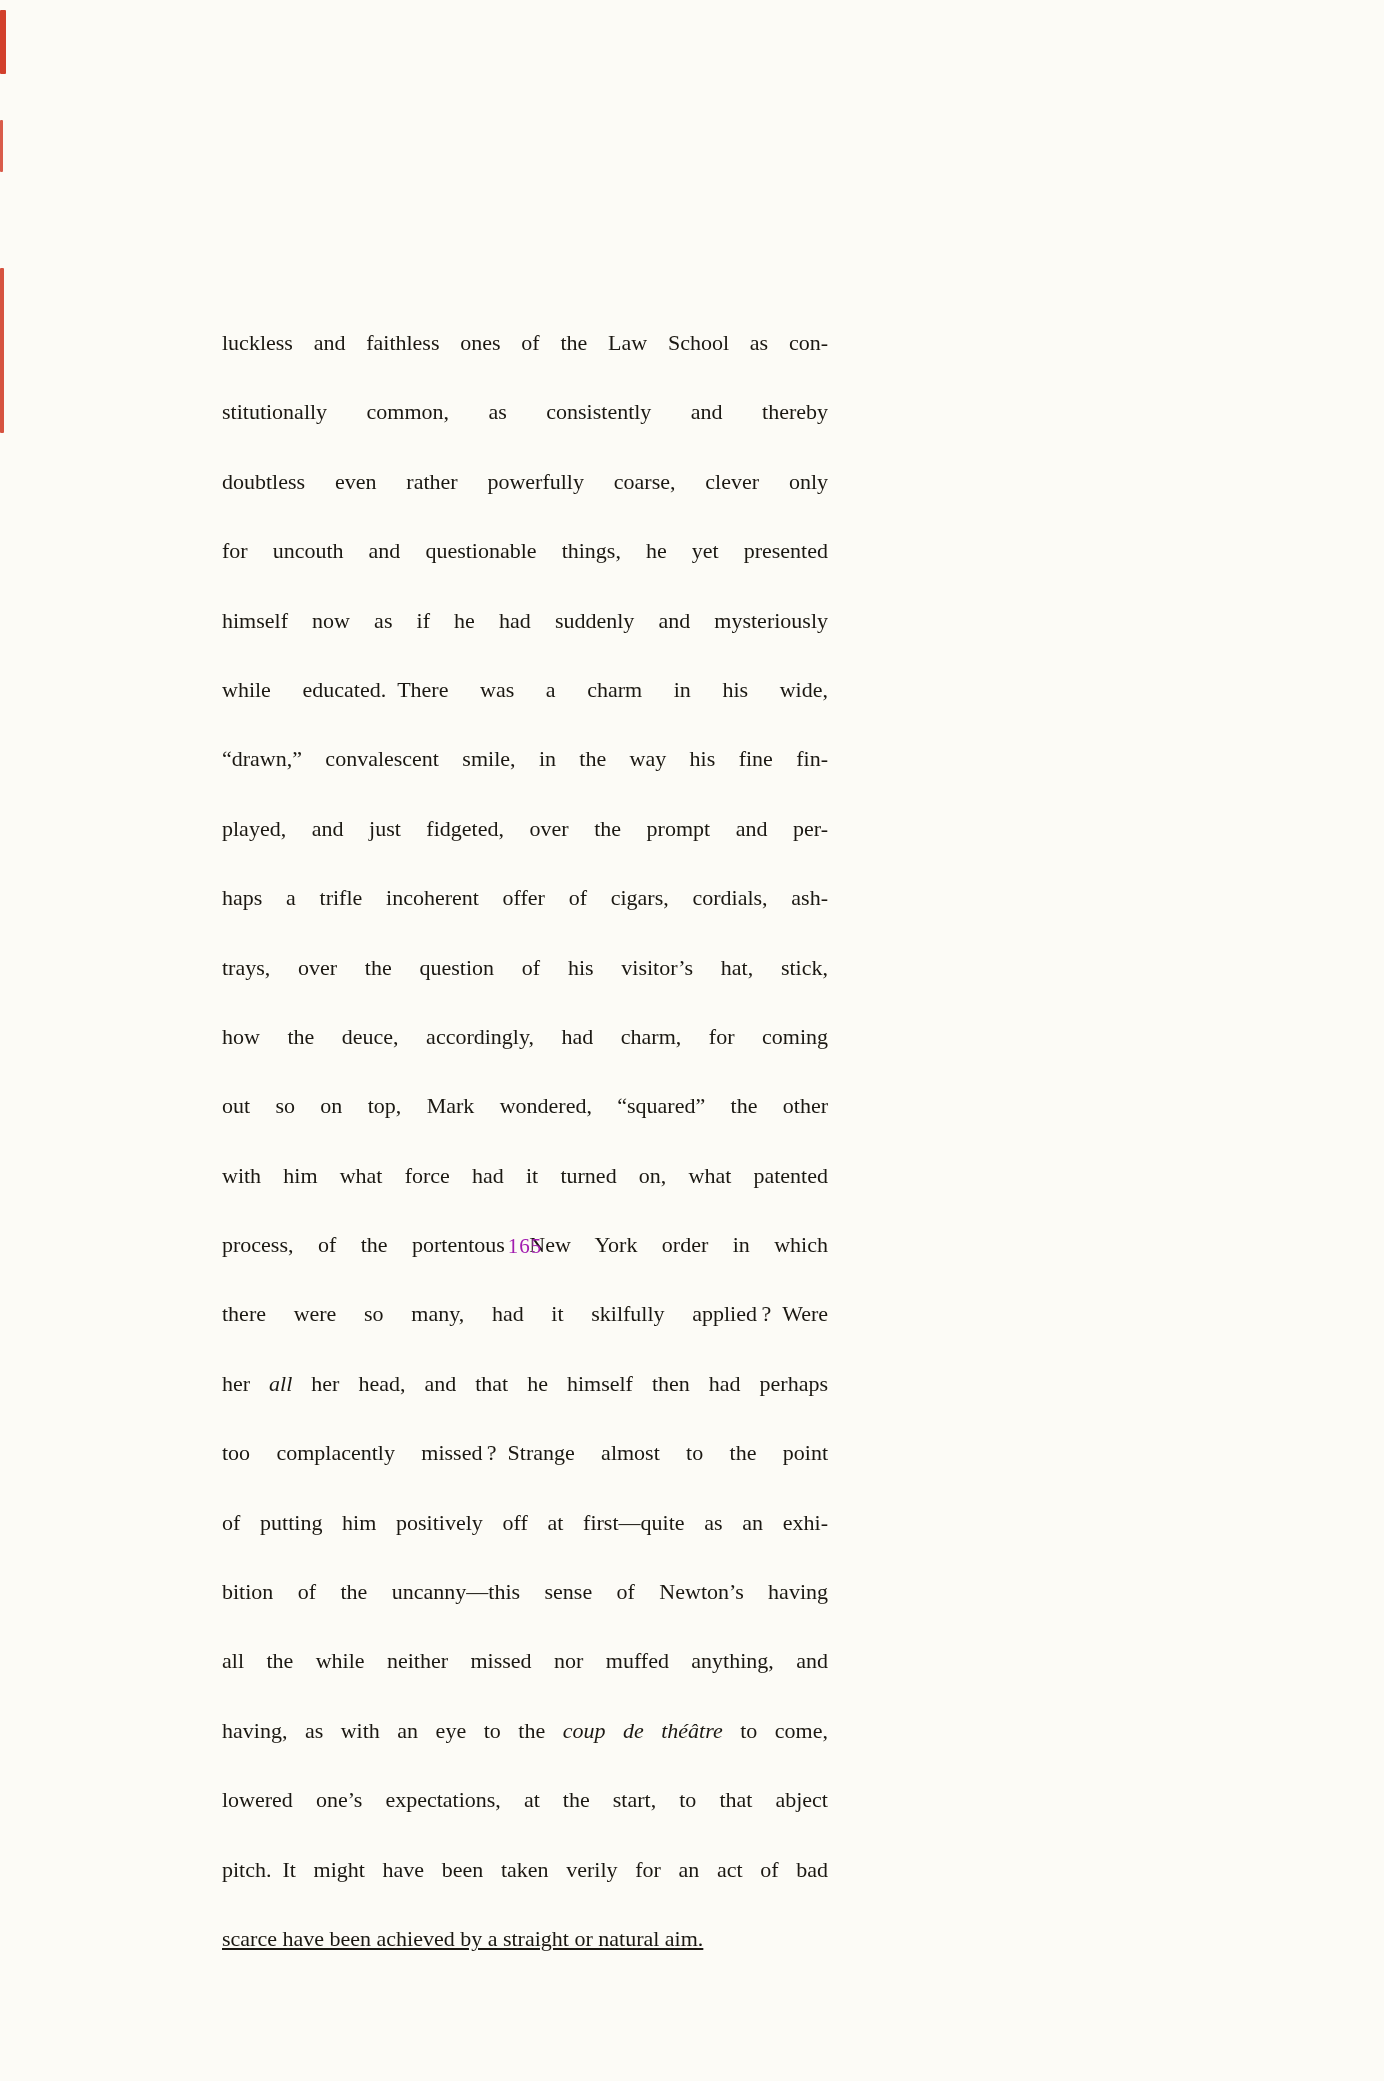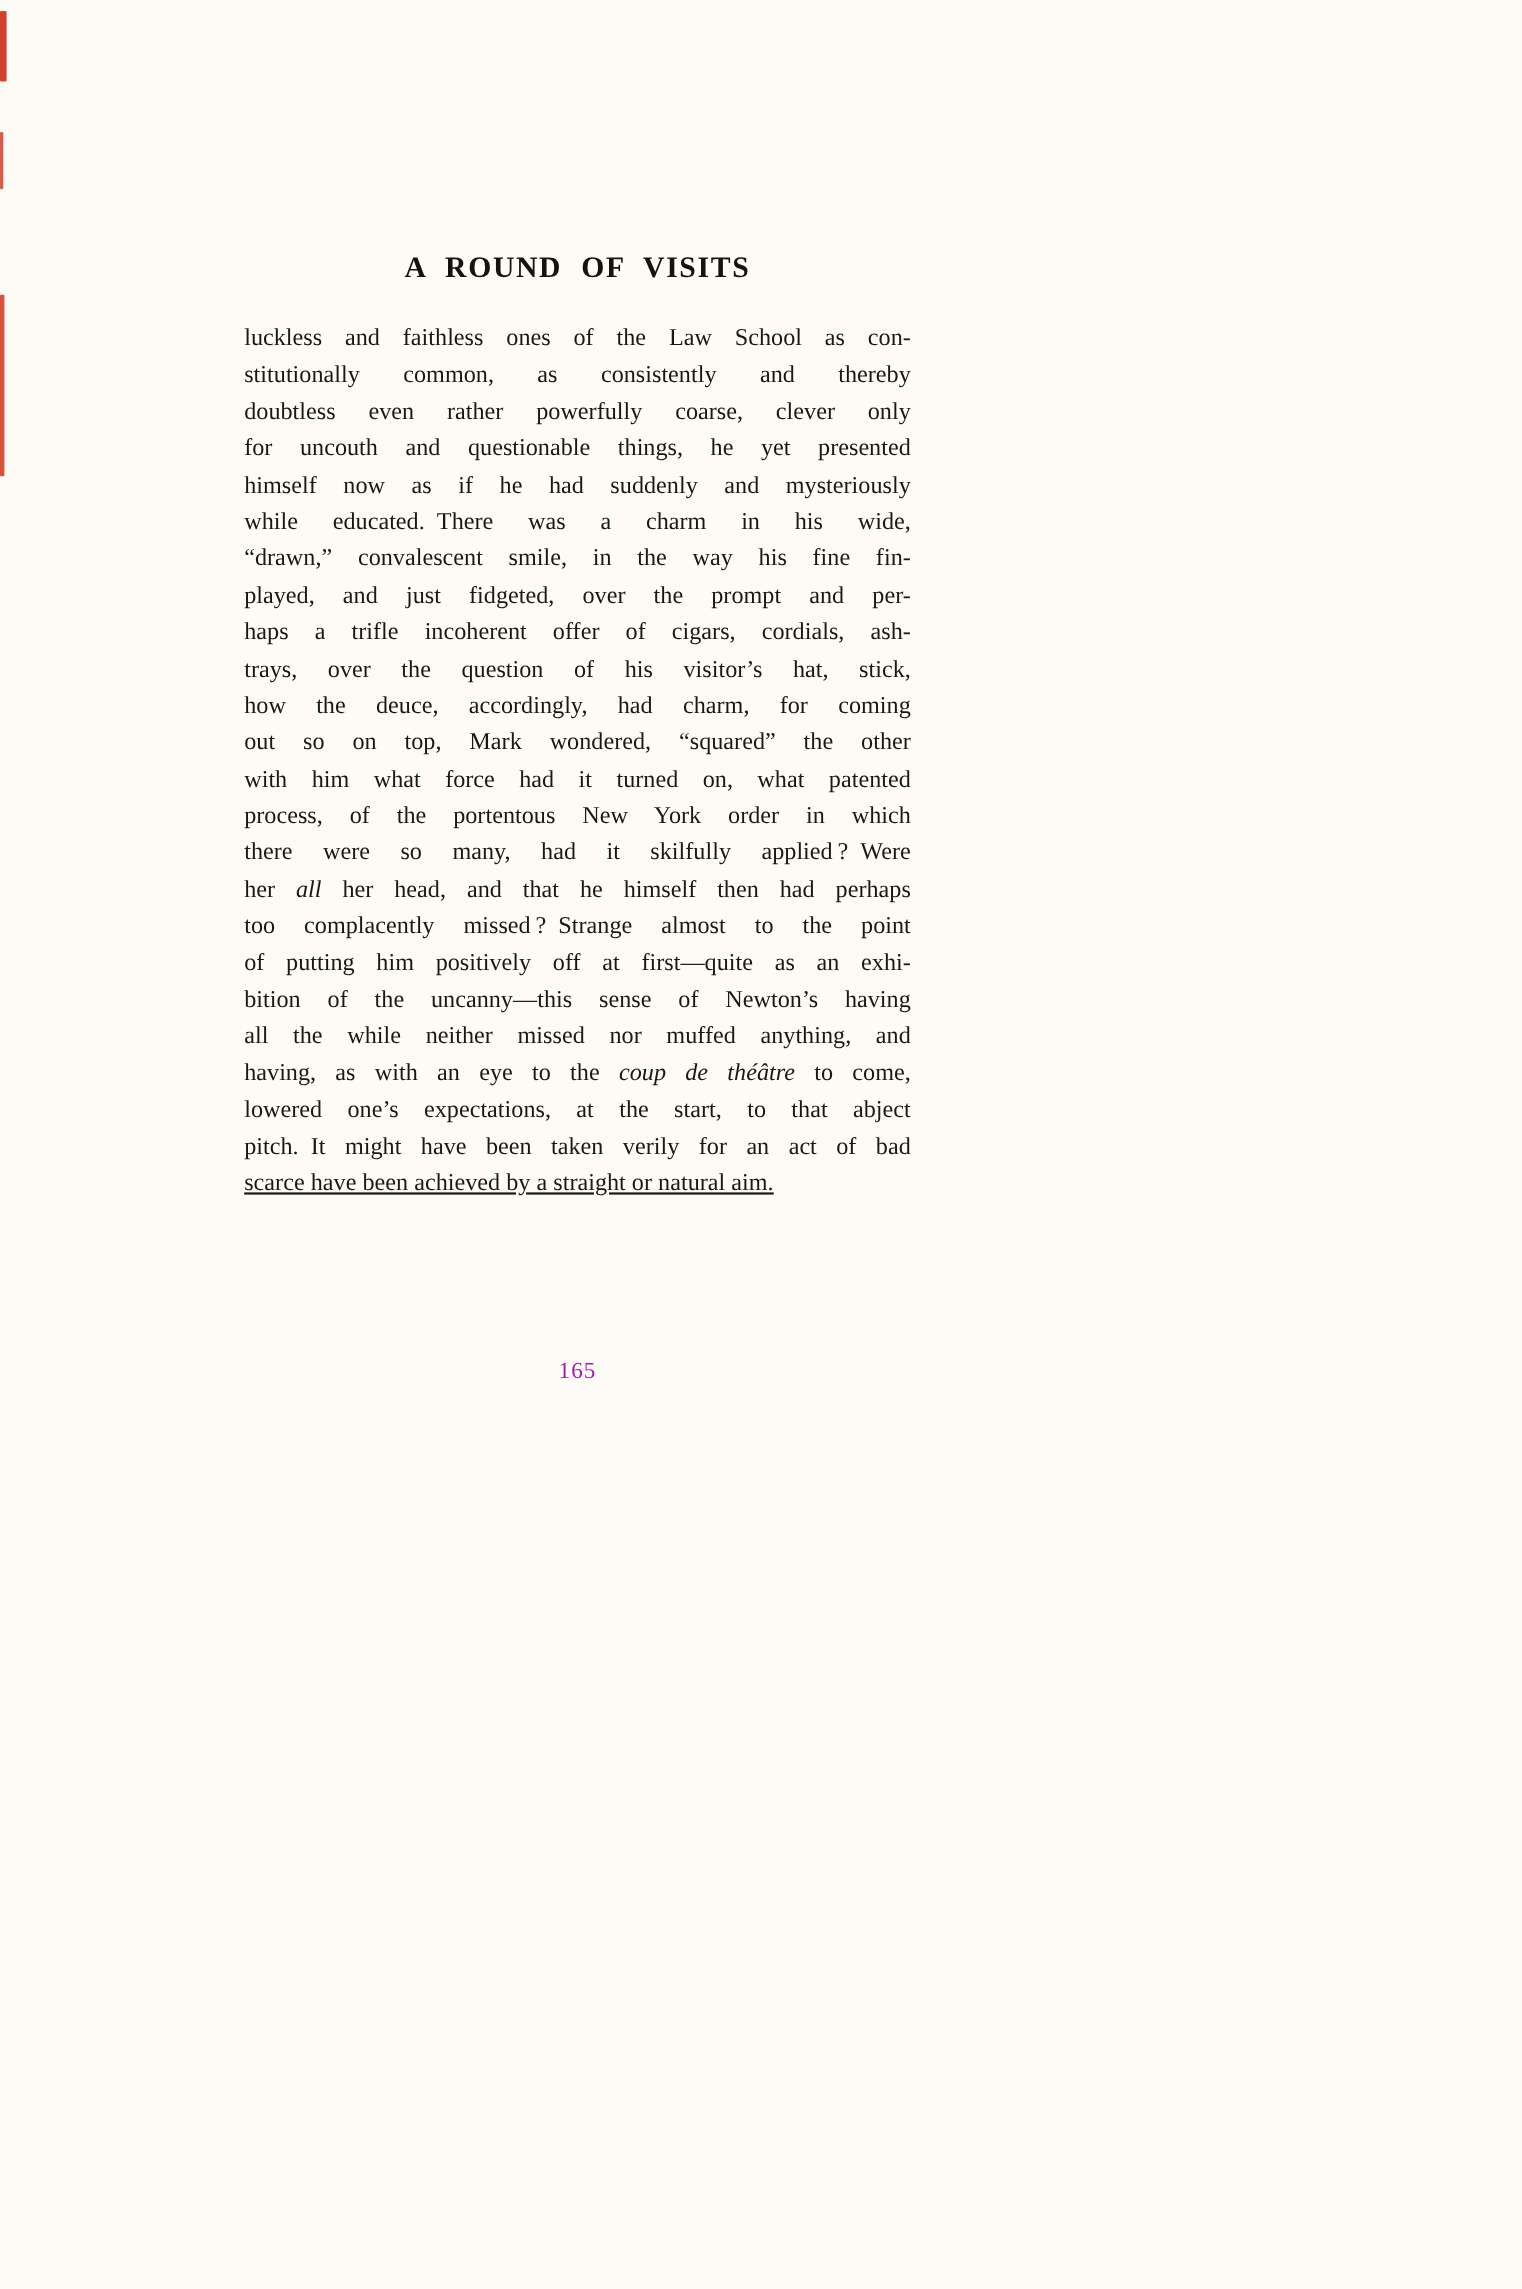--- a/index.html
+++ b/index.html
@@ -46,20 +46,21 @@
     width: 606px;
     font-size: 22px;
     color: #1b1812;
   }
   .body-text .line {
     height: 33.4px;
     line-height: 33.4px;
     text-align: justify;
     text-align-last: justify;
     white-space: normal;
+    margin-top: 36px;
   }
   .body-text .line.last {
     text-align-last: left;
     text-decoration: underline;
   }
   .body-text i {
     font-style: italic;
   }
   .page-number {
     position: absolute;
@@ -74,21 +75,20 @@
 </style>
 </head>
 <body style="background: rgb(252, 251, 246);">
 
 <div class="page">
 
   <div class="scan-artifact artifact-1" style="background: rgb(210, 64, 44);"></div>
   <div class="scan-artifact artifact-2" style="background: rgb(210, 64, 44);"></div>
   <div class="scan-artifact artifact-3" style="background: rgb(210, 64, 44);"></div>
 
-  <div class="title">A ROUND OF VISITS</div>
 
   <div class="body-text">
       <div class="line"><span>luckless and faithless ones of the Law School as con-</span></div>
       <div class="line"><span>stitutionally common, as consistently and thereby</span></div>
       <div class="line"><span>doubtless even rather powerfully coarse, clever only</span></div>
       <div class="line"><span>for uncouth and questionable things, he yet presented</span></div>
       <div class="line"><span>himself now as if he had suddenly and mysteriously</span></div>
       <div class="line"><span>while educated. There was a charm in his wide,</span></div>
       <div class="line"><span>“drawn,” convalescent smile, in the way his fine fin-</span></div>
       <div class="line"><span>played, and just fidgeted, over the prompt and per-</span></div>

